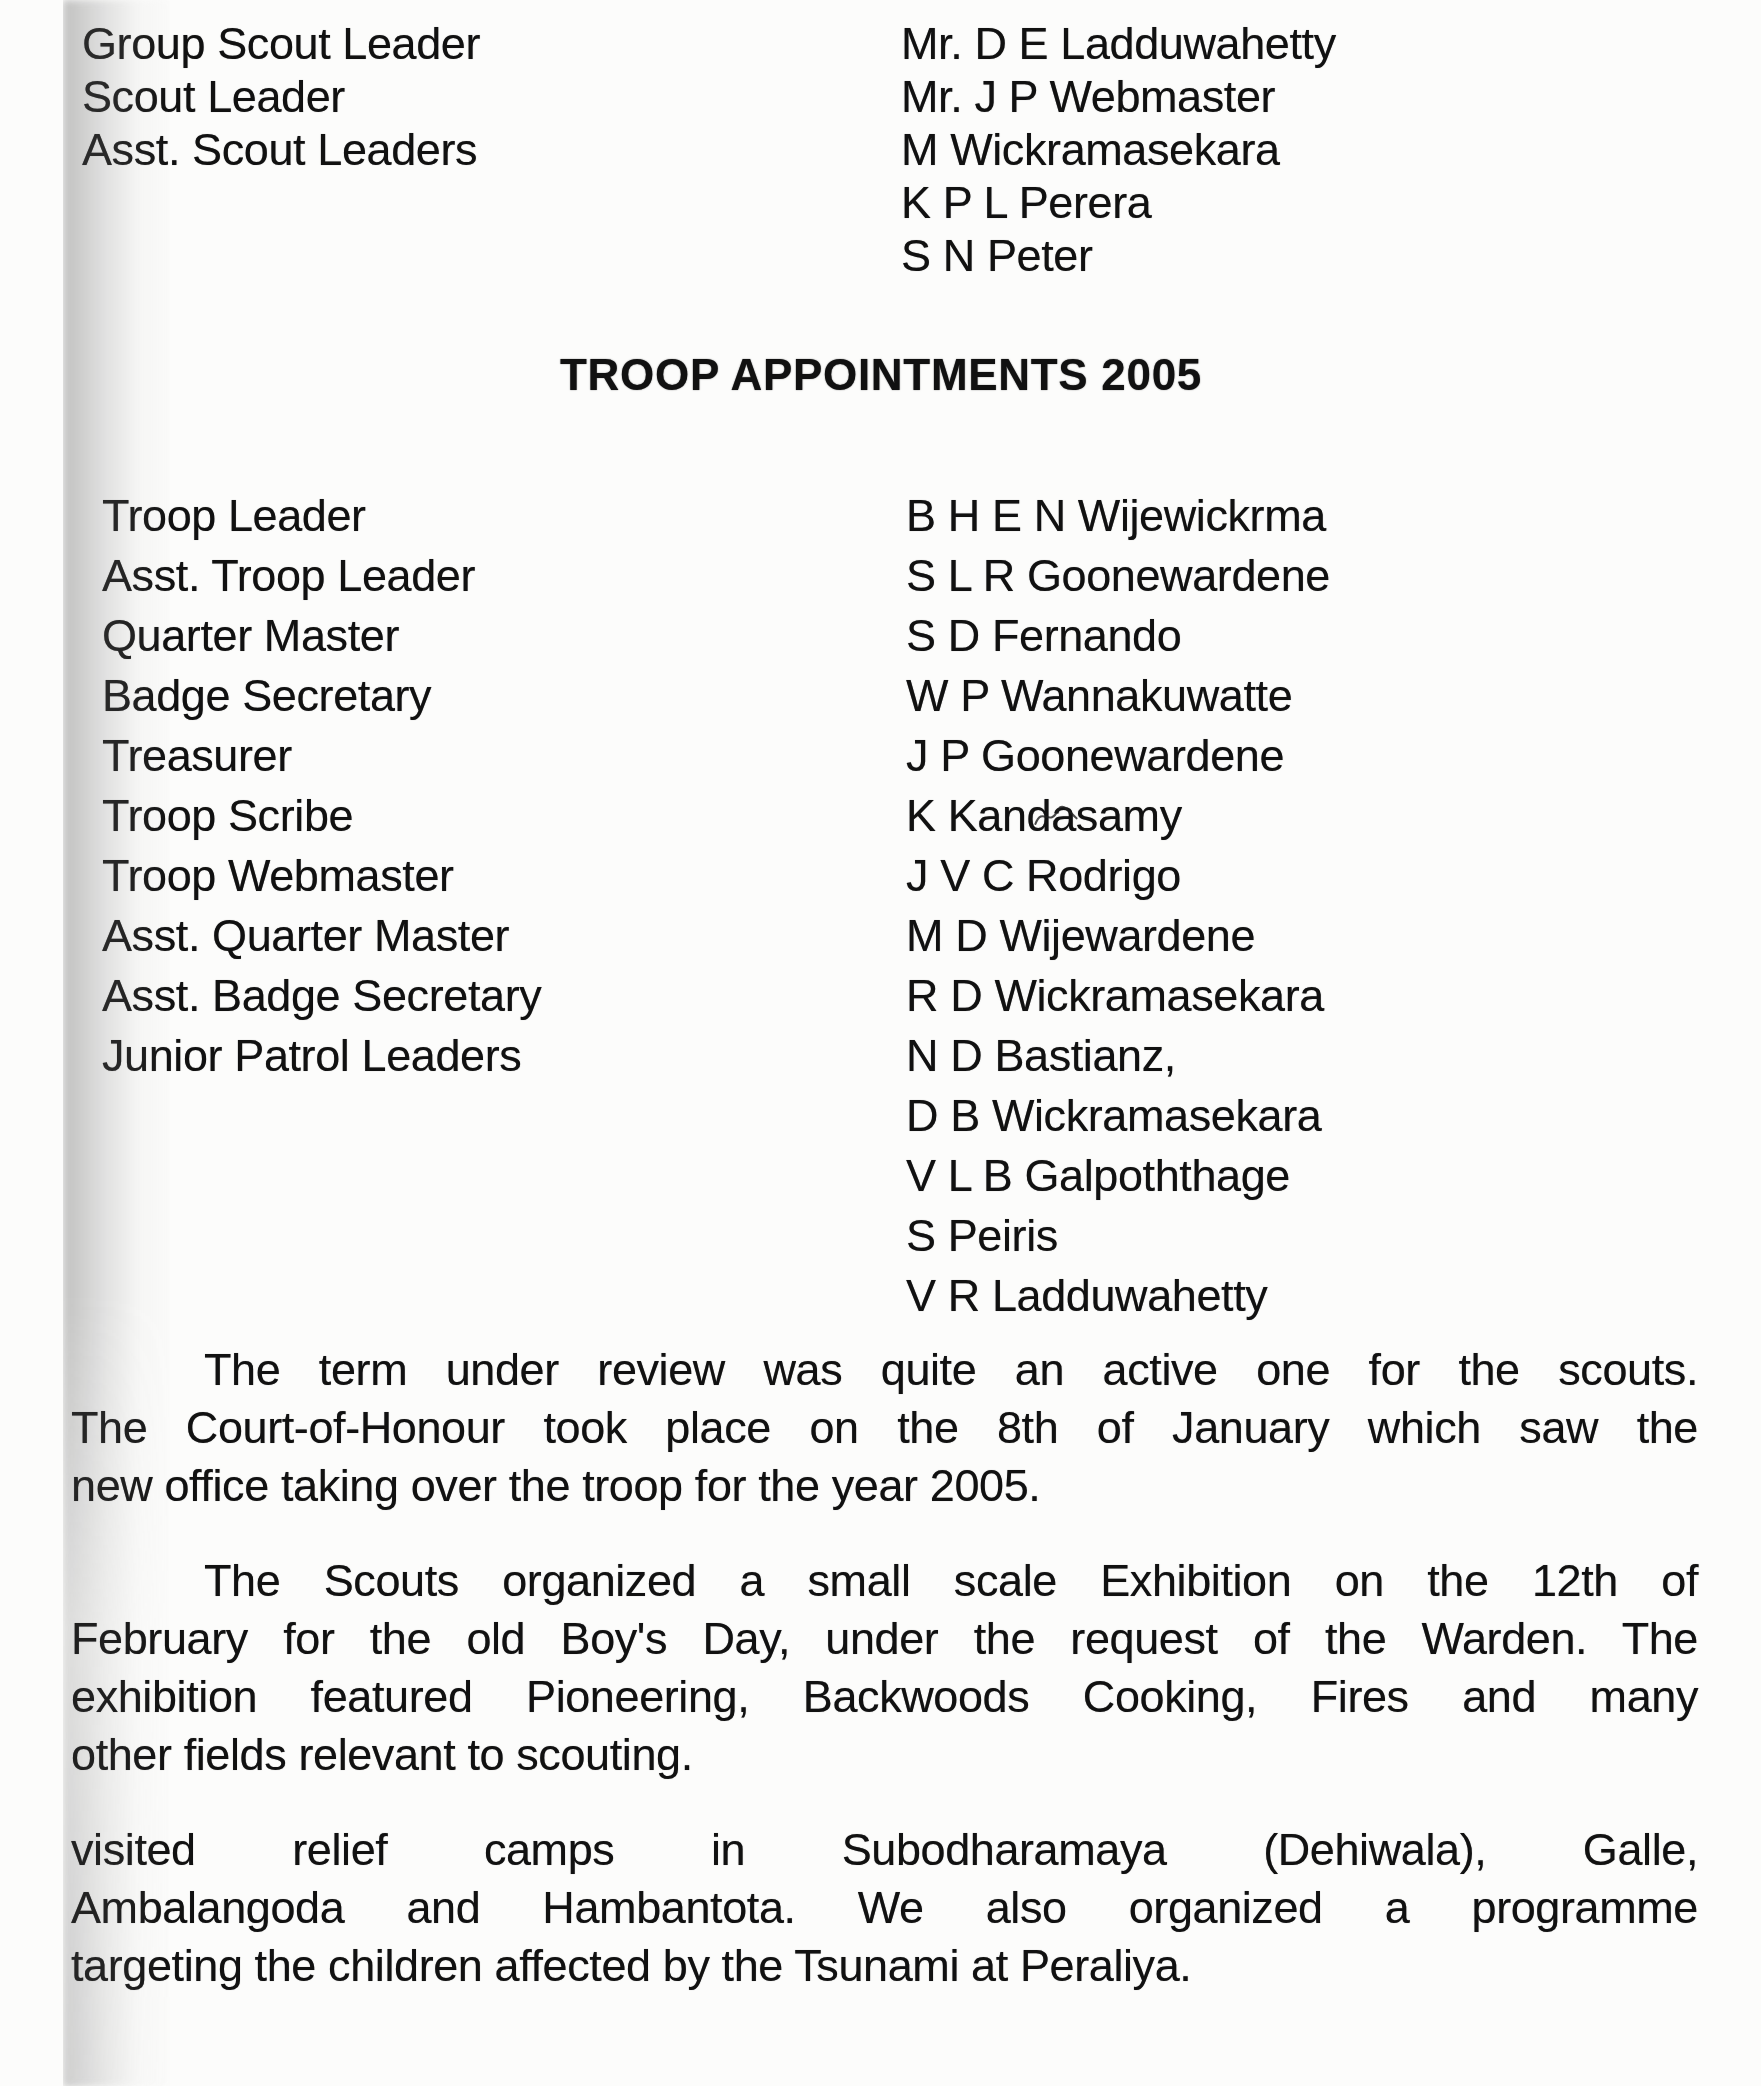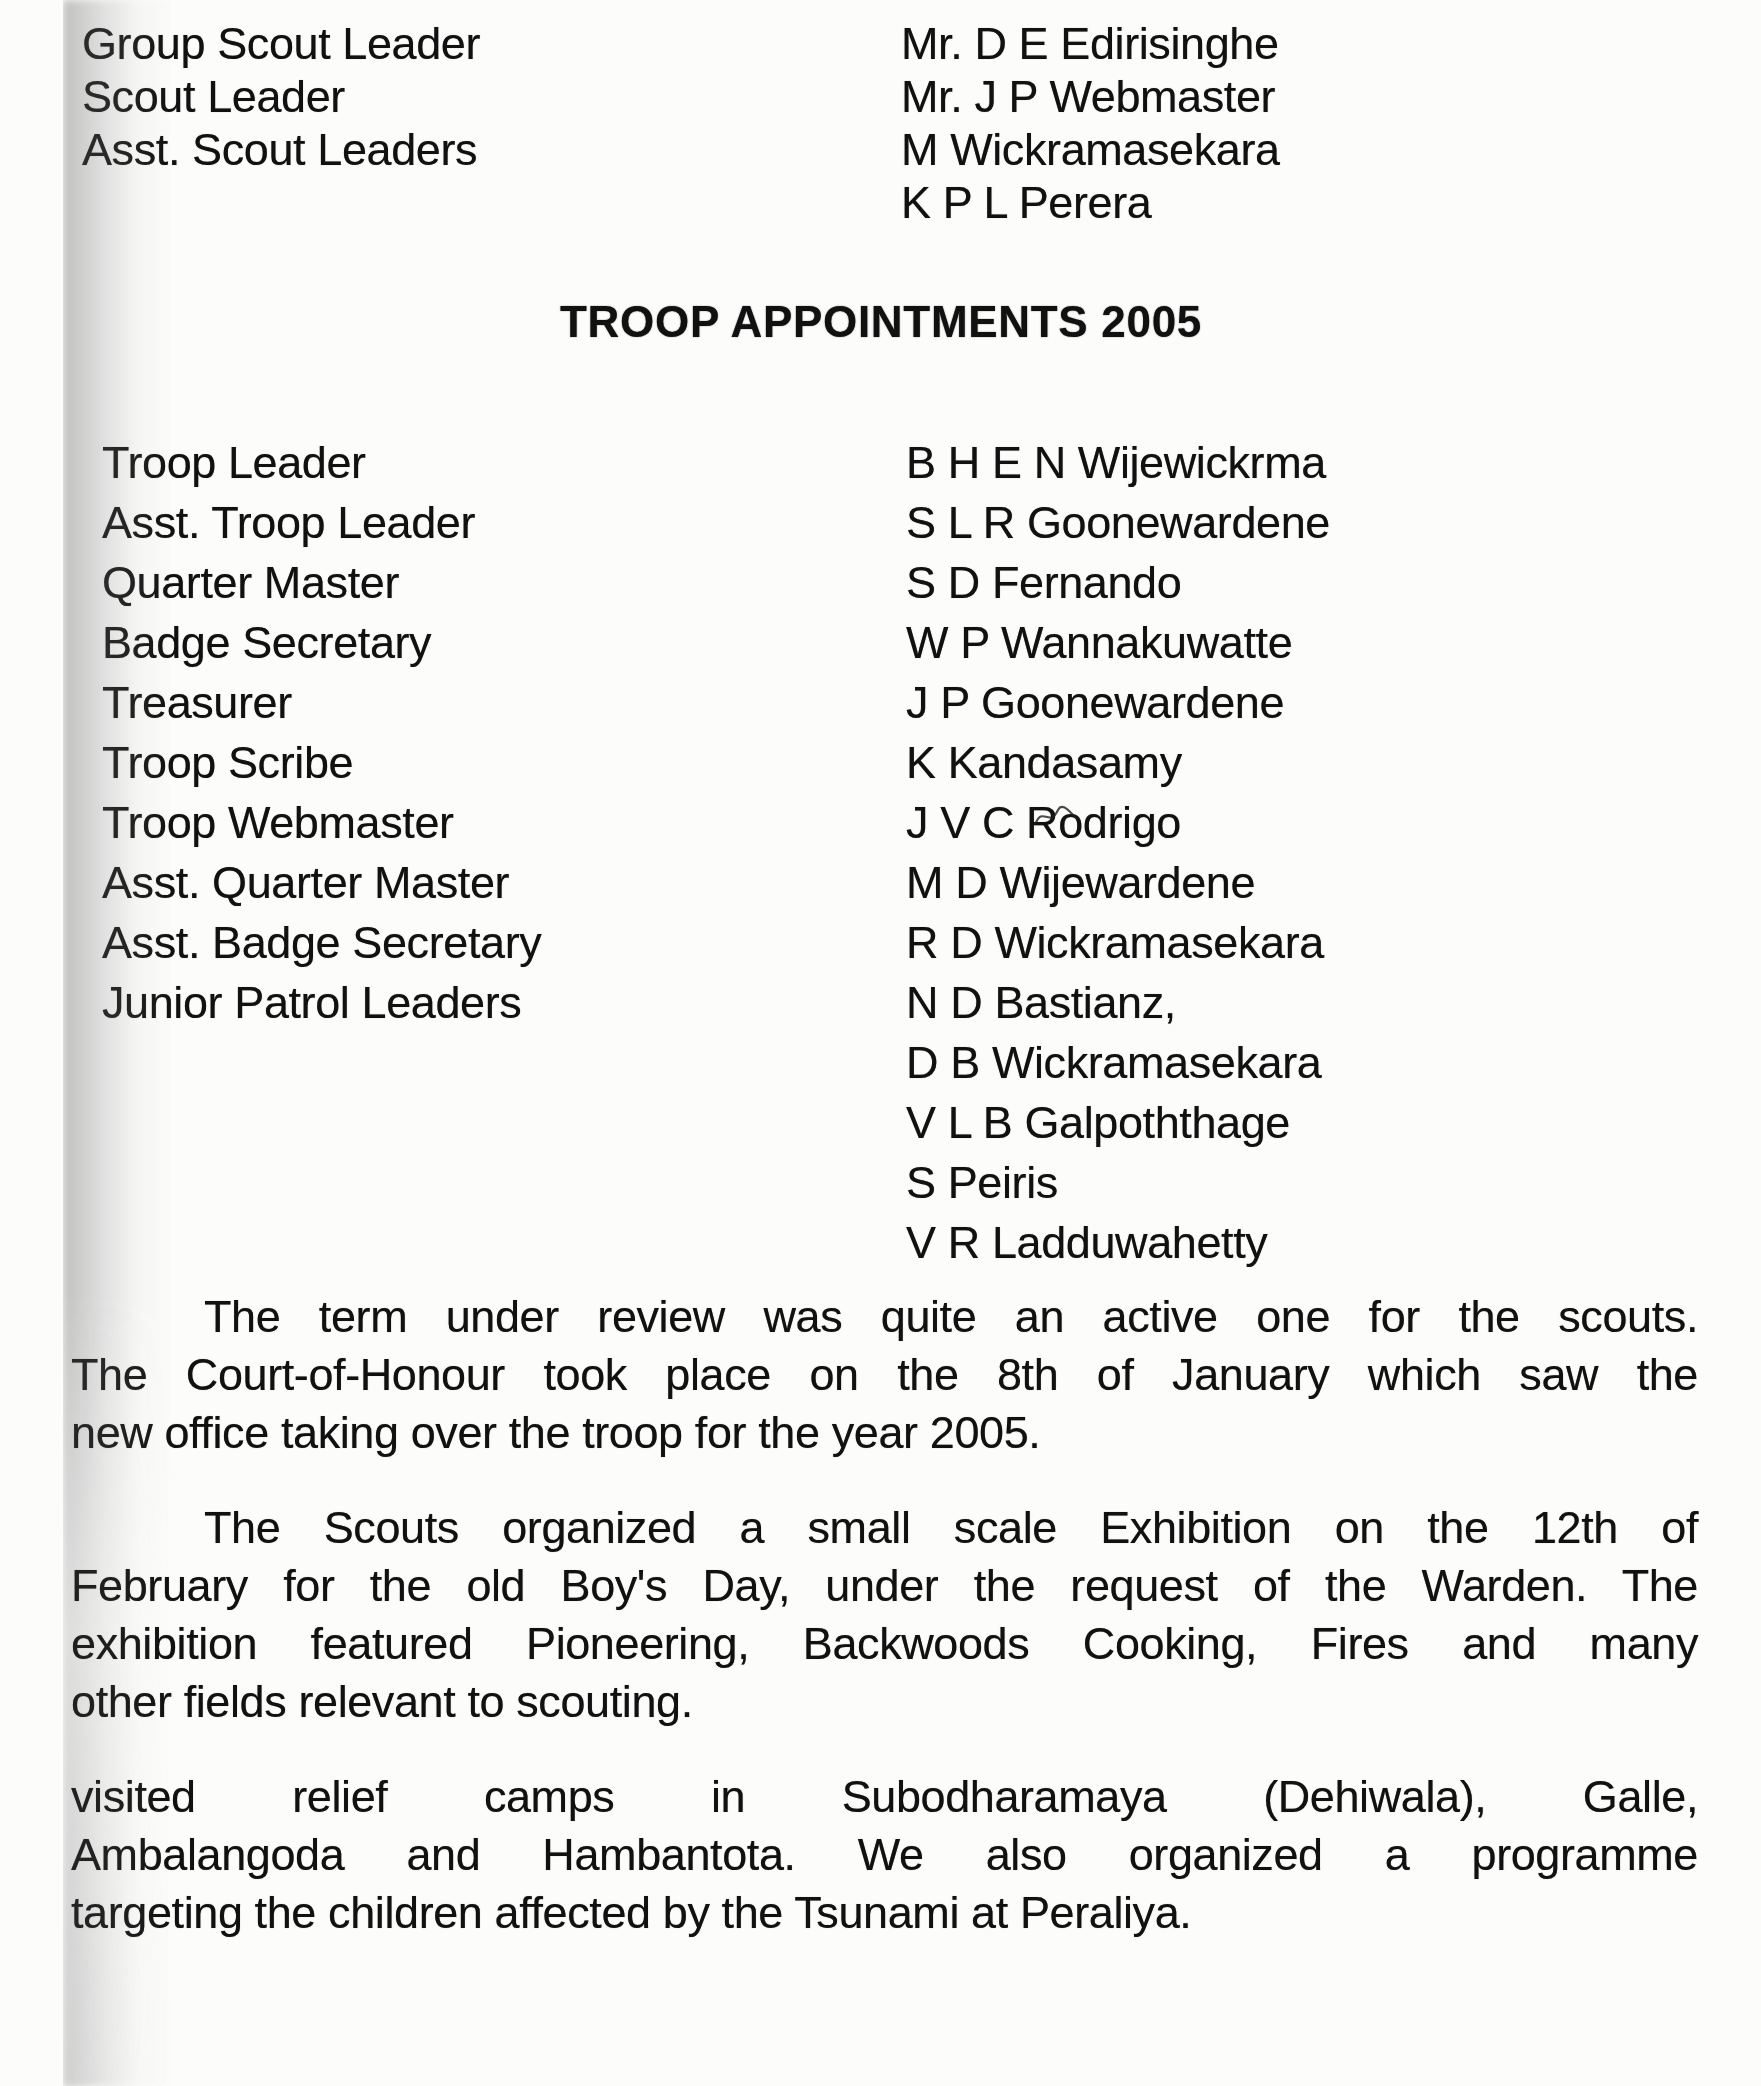--- a/index.html
+++ b/index.html
@@ -68,36 +68,37 @@
 <body>
 
 <div class="page">
   <div class="gutter-shadow"></div>
 
   <div class="content">
 
     <section class="top-list">
       <div class="row">
         <span class="label">Group Scout Leader</span>
-        <span class="value">Mr. D E Edirisinghe</span>
+        <span class="value">Mr. D E Ladduwahetty</span>
       </div>
       <div class="row">
         <span class="label">Scout Leader</span>
         <span class="value">Mr. J P Webmaster</span>
       </div>
       <div class="row">
         <span class="label">Asst. Scout Leaders</span>
         <span class="value">M Wickramasekara</span>
       </div>
       <div class="row">
         <span class="label"></span>
         <span class="value">K P L Perera</span>
       </div>
       <div class="row">
         <span class="label"></span>
+        <span class="value">S N Peter</span>
       </div>
     </section>
 
     <h1 class="doc-title">TROOP APPOINTMENTS 2005</h1>
 
     <section class="troop-list">
       <div class="row">
         <span class="label">Troop Leader</span>
         <span class="value">B H E N Wijewickrma</span>
       </div>

